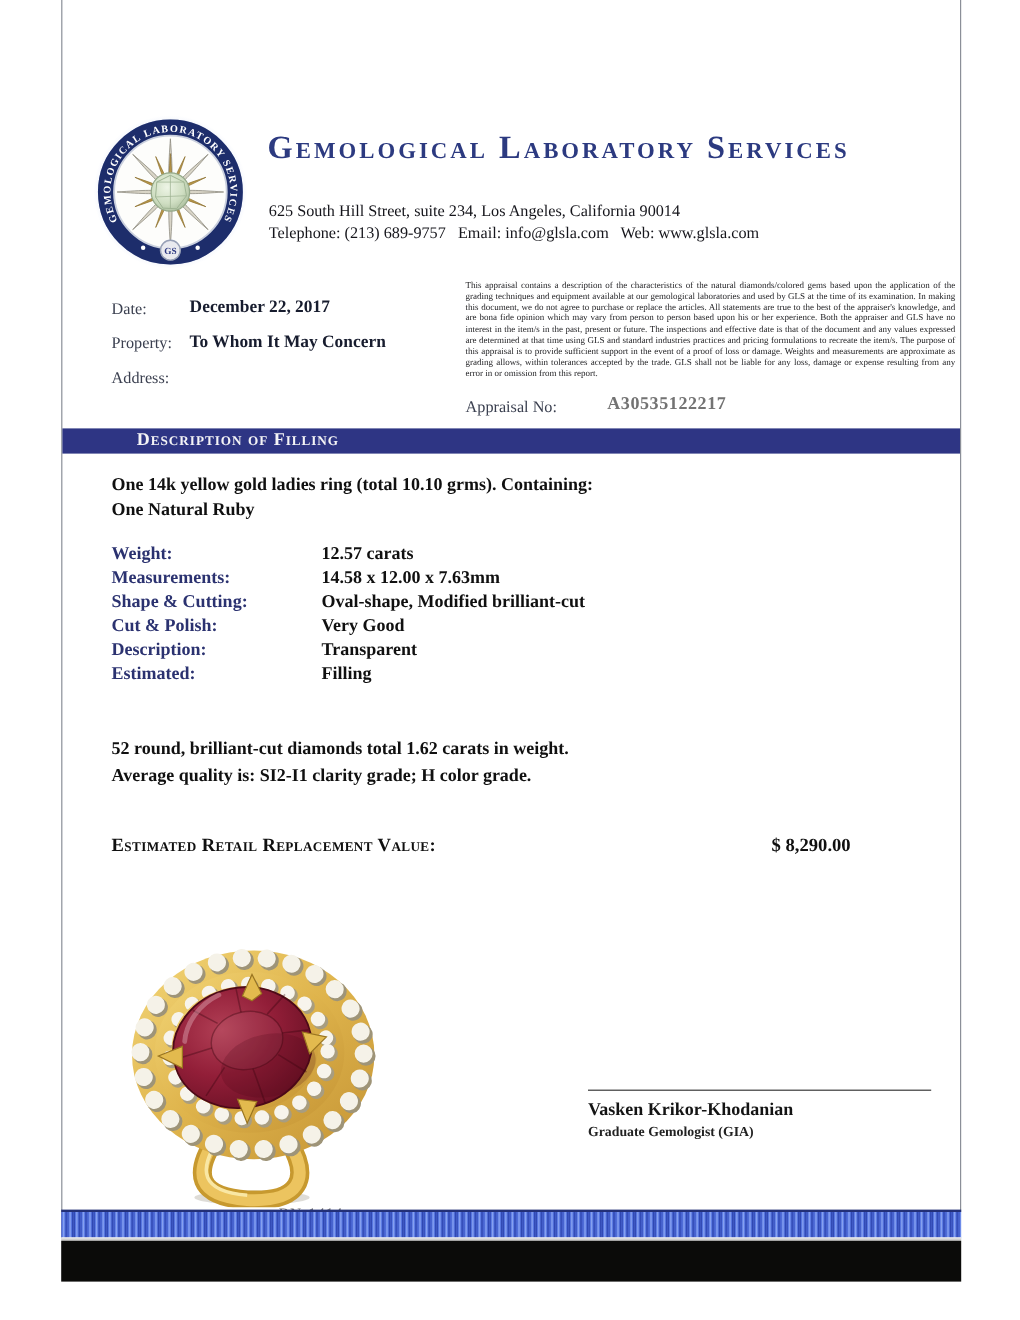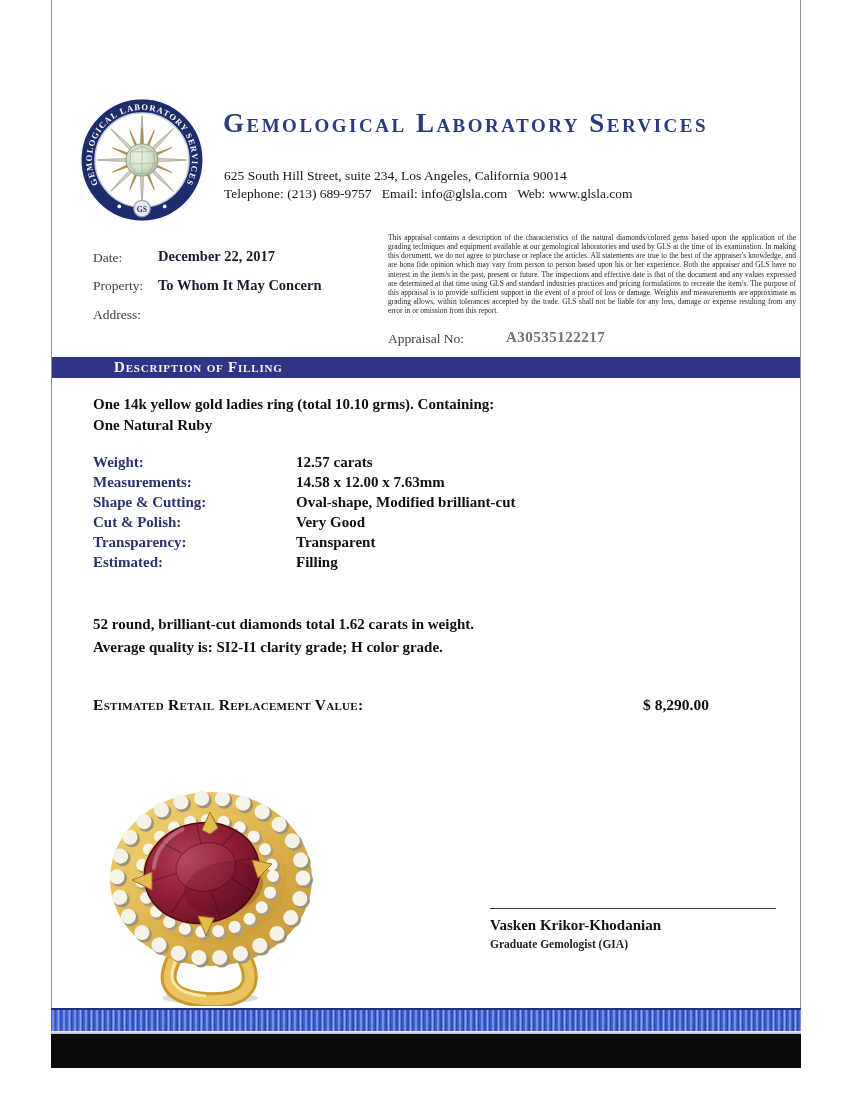--- a/index.html
+++ b/index.html
@@ -30,21 +30,21 @@
   .section-bar{position:absolute;left:52px;top:357px;width:748px;height:21px;background:#2e3584;}
   .section-bar span{display:block;padding:2px 0 0 62px;color:#f4f4f6;font-variant:small-caps;
       font-weight:bold;font-size:15px;letter-spacing:0.8px;}
 
   .desc-line1{position:absolute;left:93px;top:396px;font-size:15px;font-weight:bold;color:#101010;}
   .desc-line2{position:absolute;left:93px;top:417px;font-size:15px;font-weight:bold;color:#101010;}
 
   .specs{position:absolute;left:93px;top:454px;width:480px;}
   .spec-row{display:flex;height:20px;}
   .spec-label{width:175px;font-size:15px;font-weight:bold;color:#2b3270;}
-  .spec-value{font-size:15px;font-weight:bold;color:#101010;margin-left:28px;}
+  .spec-value{font-size:15px;font-weight:bold;color:#101010;}
 
   .note1{position:absolute;left:93px;top:616px;font-size:15px;font-weight:bold;color:#101010;}
   .note2{position:absolute;left:93px;top:639px;font-size:15px;font-weight:bold;color:#101010;}
 
   .val-label{position:absolute;left:93px;top:696px;font-size:15.5px;font-weight:bold;color:#101010;
       font-variant:small-caps;letter-spacing:0.3px;}
   .val-amount{position:absolute;left:643px;top:696px;font-size:15.5px;font-weight:bold;color:#101010;}
 
   
   .photo{position:absolute;left:60px;top:782px;width:292px;height:224px;}
@@ -164,21 +164,21 @@
     </div>
     <div class="spec-row">
       <div class="spec-label">Shape &amp; Cutting:</div>
       <div class="spec-value">Oval-shape, Modified brilliant-cut</div>
     </div>
     <div class="spec-row">
       <div class="spec-label">Cut &amp; Polish:</div>
       <div class="spec-value">Very Good</div>
     </div>
     <div class="spec-row">
-      <div class="spec-label">Transparency:</div>
+      <div class="spec-label">Description:</div>
       <div class="spec-value">Transparent</div>
     </div>
     <div class="spec-row">
       <div class="spec-label">Estimated:</div>
       <div class="spec-value">Filling</div>
     </div>
   </div>
 
   <div class="note1">52 round, brilliant-cut diamonds total 1.62 carats in weight.</div>
   <div class="note2">Average quality is: SI2-I1 clarity grade; H color grade.</div>

